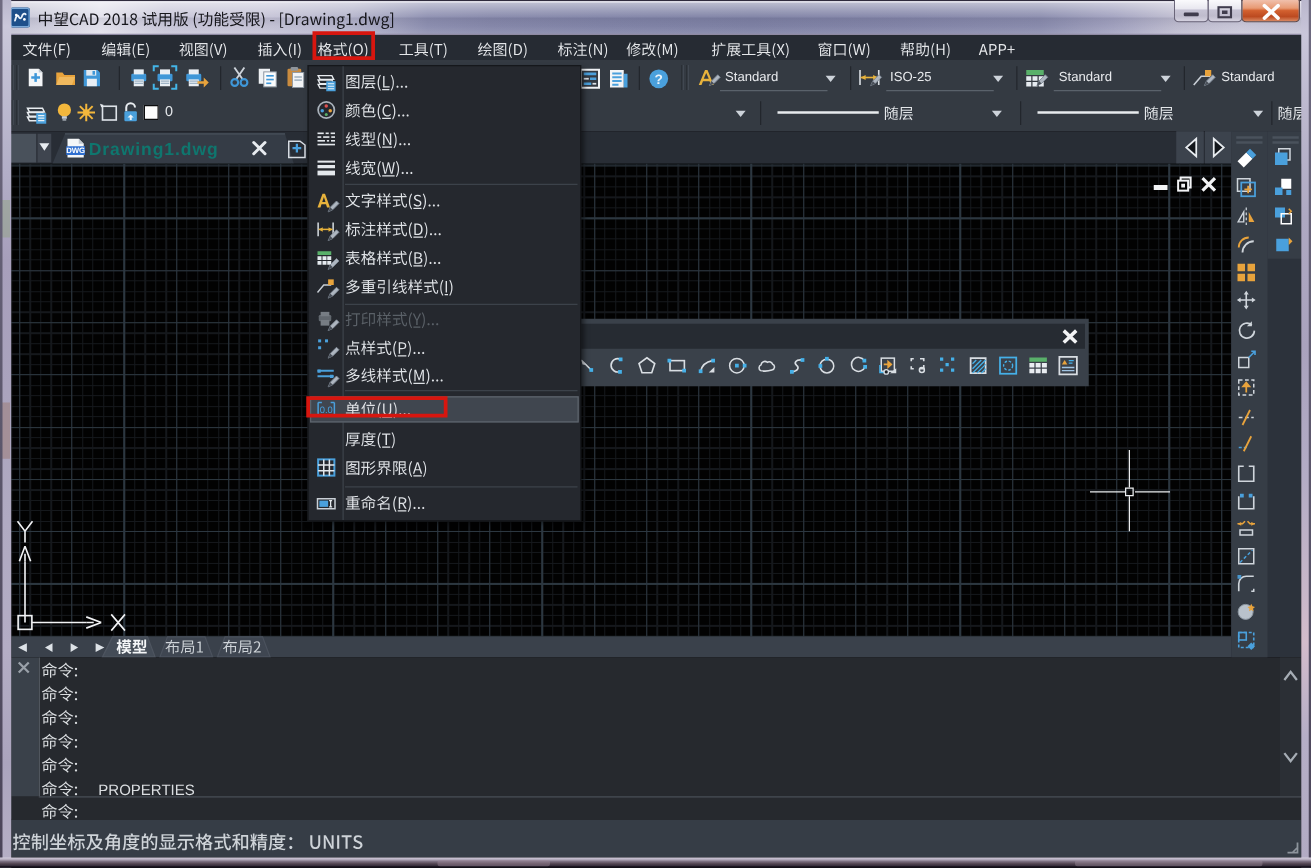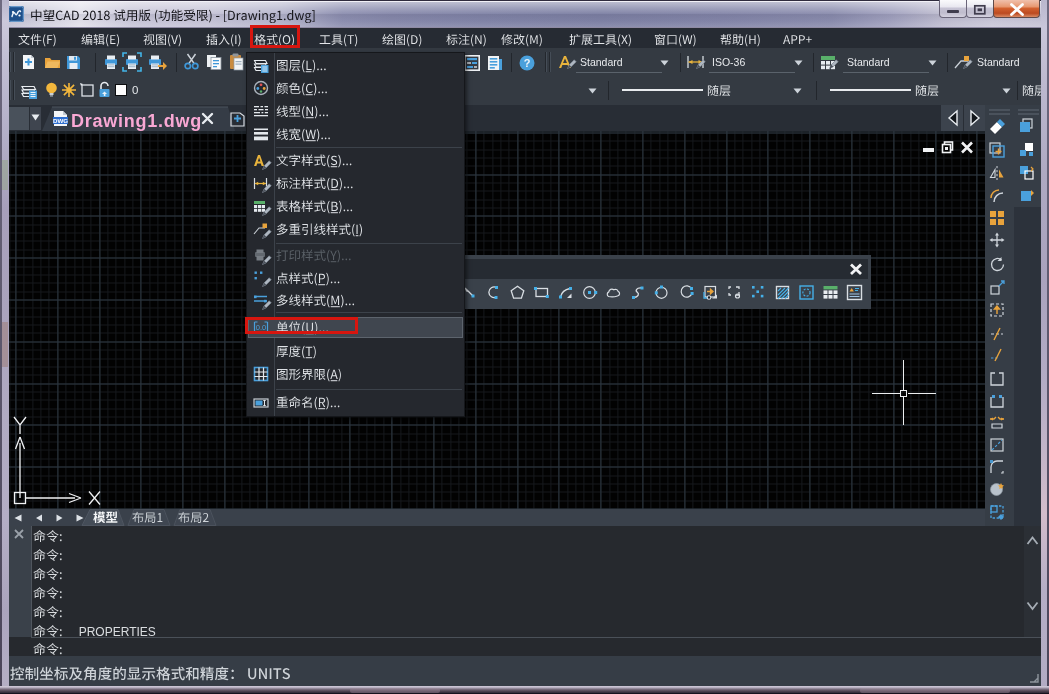--- a/index.html
+++ b/index.html
@@ -188,21 +188,21 @@
     <svg class="i" style="left:687px;top:55px" width="17" height="14" viewBox="0 0 17 14">
       <path d="M1 1v12M16 1v12" stroke="#d8dde2" stroke-width="1.3"></path>
       <path d="M1.5 7h14" stroke="#e8b33c" stroke-width="1.3"></path>
       <path d="M1.5 7l4-2v4Z M15.5 7l-4-2v4Z" fill="#e8b33c"></path>
     </svg>
     <svg class="i" style="left:695px;top:59px" width="11" height="11" viewBox="0 0 11 11">
       <path d="M1.5 9.5 L3.2 5.8 L8.2 0.8 L10.2 2.8 L5.2 7.8 Z" fill="#aeb6c0" stroke="#7d8793" stroke-width="0.7"></path>
       <path d="M1.5 9.5 L3.2 5.8 L5.2 7.8 Z" fill="#4a5059"></path>
     </svg>
     <div style="position:absolute;left:709px;top:71.5px;width:86px;height:1px;background:#5a626b"></div>
-    <div class="abs mono" style="left:712px;top:56px;font-size:10.5px;color:#e8eaed">ISO-36</div>
+    <div class="abs mono" style="left:712px;top:56px;font-size:10.5px;color:#e8eaed">ISO-25</div>
     <svg class="i" style="left:794px;top:60px" width="9" height="6" viewBox="0 0 9 6">
       <path d="M0.5 0.5h8L4.5 5.5Z" fill="#cdd3da"></path>
     </svg>
     <div style="position:absolute;left:813px;top:53px;width:1px;height:19px;background:#22262c"></div>
     <svg class="i" style="left:820px;top:55px" width="16" height="15" viewBox="0 0 16 15">
       <rect x="1" y="1" width="14" height="4" fill="#59b06a"></rect>
       <g fill="#e6ebf0">
         <rect x="1" y="6" width="4" height="3.6"></rect>
         <rect x="6" y="6" width="4" height="3.6"></rect>
         <rect x="11" y="6" width="4" height="3.6"></rect>
@@ -296,21 +296,21 @@
     <svg class="i" style="left:42px;top:107px" width="193" height="24" viewBox="0 0 193 24">
       <path d="M10 0 H186 L193 24 H0 Z" fill="#353c46"></path>
       <path d="M10 0 H186" stroke="#4a525c" stroke-width="1"></path>
     </svg>
     <svg class="i" style="left:53px;top:110px" width="15" height="17" viewBox="0 0 15 17">
       <path d="M1 1h9l4 4v11H1Z" fill="#f4f6f8"></path>
       <path d="M10 1v4h4" fill="#c3cad2"></path>
       <rect x="0" y="7" width="15" height="7" fill="#2f6fd0"></rect>
       <text x="7.5" y="12.7" font-family="Liberation Sans" font-size="6.2" font-weight="bold" fill="#fff" text-anchor="middle">DWG</text>
     </svg>
-    <div class="abs mono" style="left:71px;top:111px;font-size:18px;font-weight:bold;color:#f9a8d4;letter-spacing:0.75px">Drawing1.dwg</div>
+    <div class="abs mono" style="left:71px;top:111px;font-size:14px;font-weight:bold;color:#0f766e;letter-spacing:0.75px">Drawing1.dwg</div>
     <svg class="i" style="left:201px;top:112px" width="13" height="13" viewBox="0 0 13 13">
       <path d="M2 2 11 11 M11 2 2 11" stroke="#e8ecf0" stroke-width="2.4" stroke-linecap="round"></path>
     </svg>
     <svg class="i" style="left:228px;top:109px" width="20" height="20" viewBox="0 0 20 20">
       <path d="M3 4h9l4 3v10H3Z" fill="none" stroke="#d8dde3" stroke-width="1.2"></path>
       <path d="M6 9.5h7M9.5 6v7" stroke="#4aa0dc" stroke-width="1.8"></path>
     </svg>
     <div style="position:absolute;left:941px;top:105px;width:22px;height:26px;background:#3c434d"></div>
     <div style="position:absolute;left:964px;top:105px;width:22px;height:26px;background:#3c434d"></div>
     <svg class="i" style="left:947px;top:110px" width="12" height="16" viewBox="0 0 12 16">

